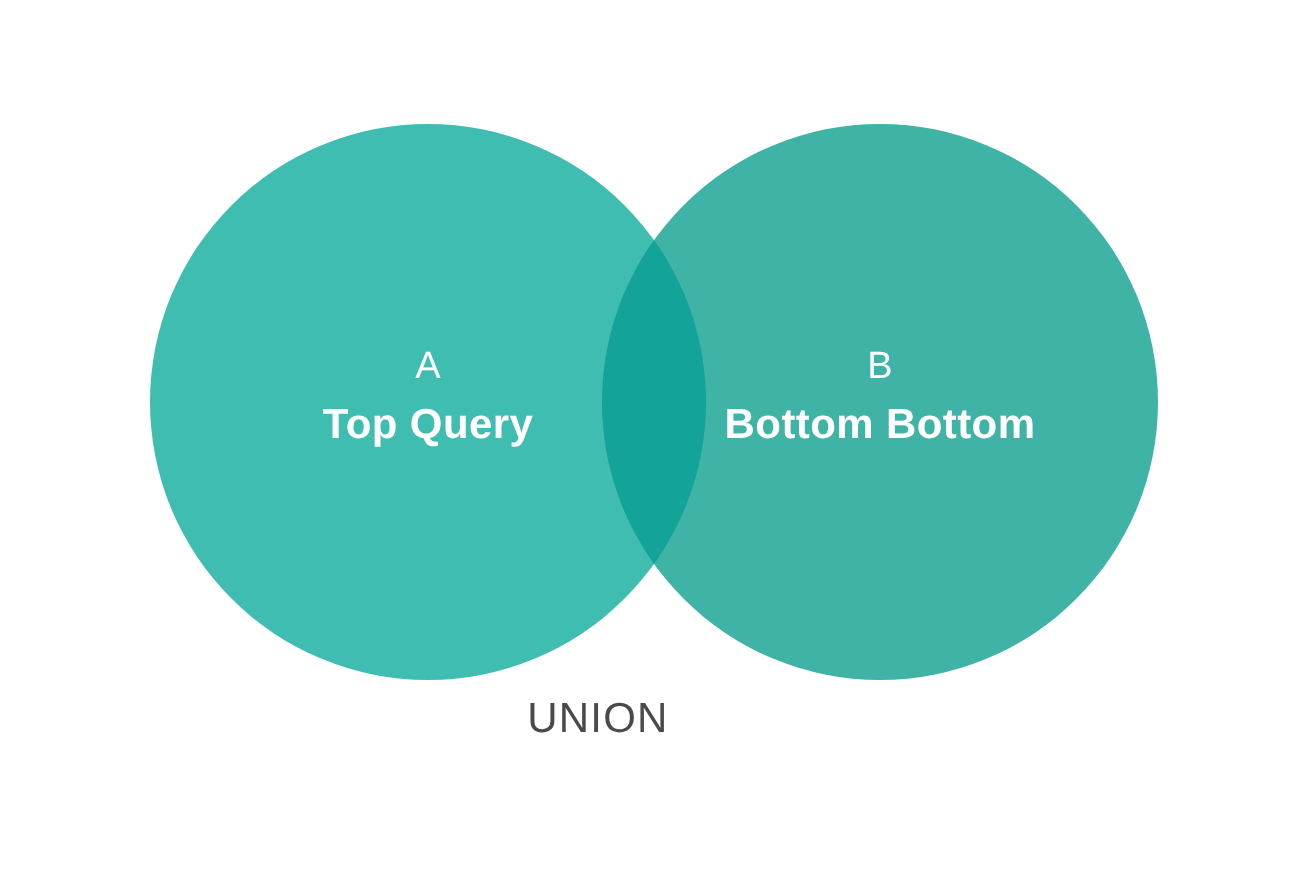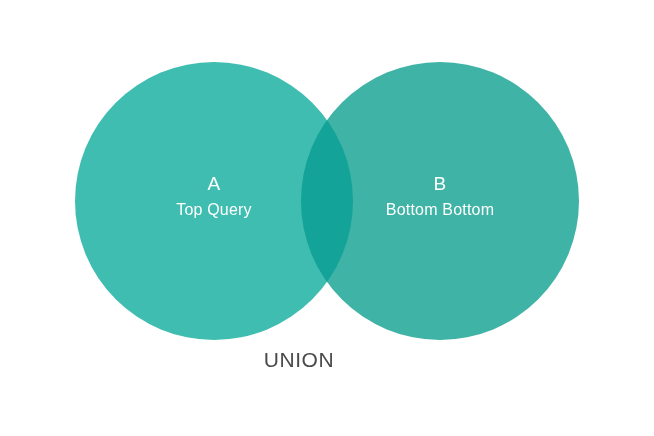--- a/index.html
+++ b/index.html
@@ -37,22 +37,22 @@
     user-select: none;
   }
   .set-letter {
     display: block;
     font-size: 19px;
     font-weight: 400;
     letter-spacing: 0.2px;
   }
   .set-name {
     display: block;
-    font-size: 16px;
-    font-weight: 400;
+    font-size: 21px;
+    font-weight: 700;
     letter-spacing: 0.2px;
   }
   #label-a {
     left: 120px;
     top: 170px;
     width: 196px;
   }
   #label-b {
     left: 340px;
     top: 170px;

